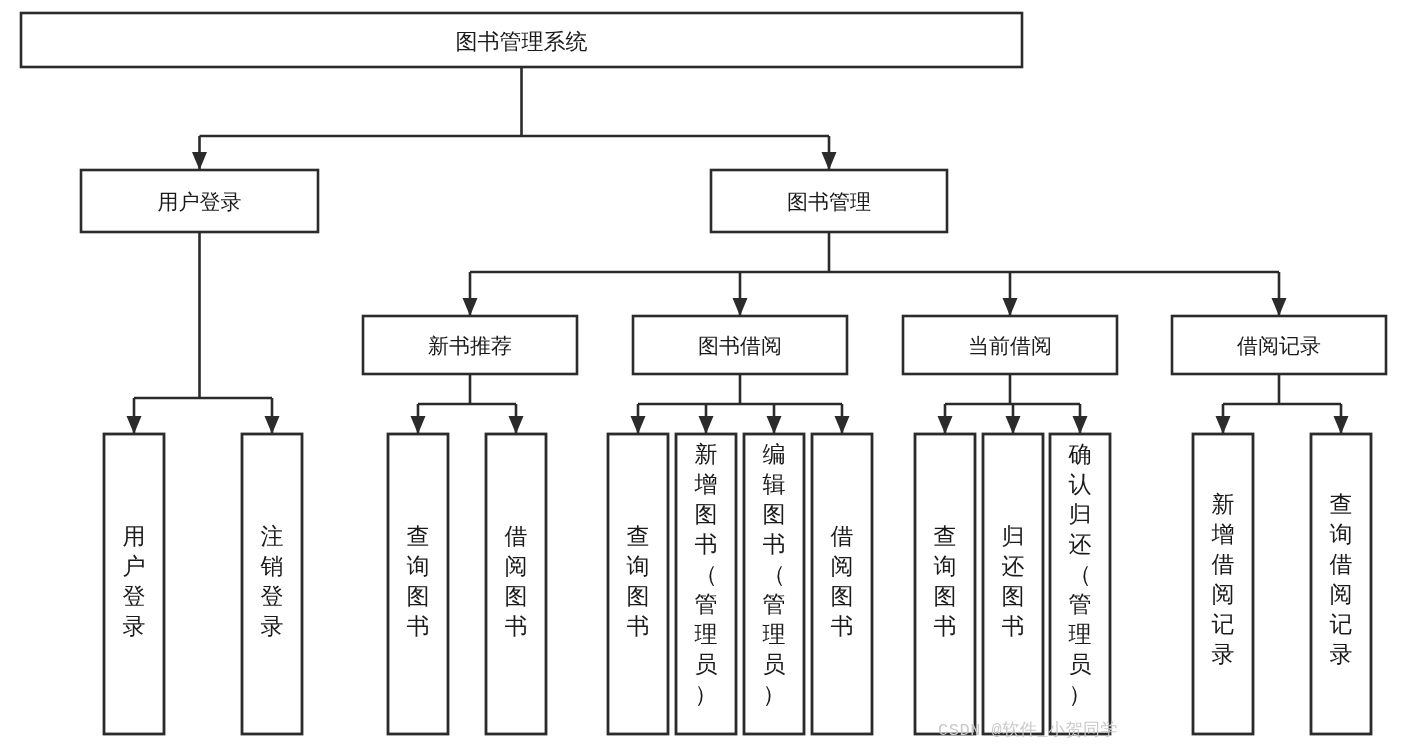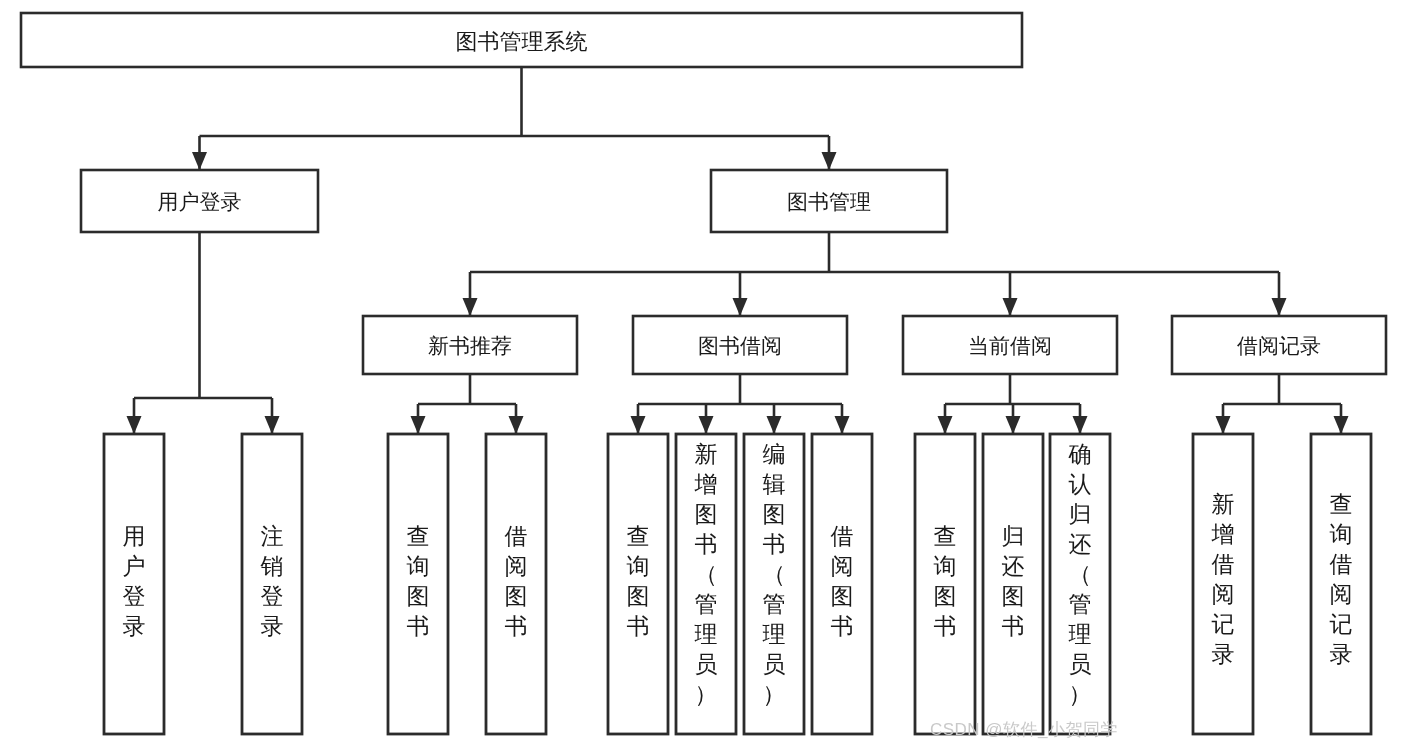--- a/index.html
+++ b/index.html
@@ -58,21 +58,21 @@
   .arrow-head {
     fill: #2b2b2b;
     stroke: none;
   }
   .watermark {
     position: absolute;
     right: 8px;
     bottom: 6px;
     color: #c9c9c9;
     font-size: 17px;
-    font-family: Liberation Sans, sans-serif;
+    font-family: Liberation Mono, monospace;
     letter-spacing: 0.5px;
     white-space: nowrap;
     user-select: none;
   }
 </style>
 </head>
 <body>
 
 <div id="diagram-root">
   <svg id="flow" viewBox="0 0 1405 747" xmlns="http://www.w3.org/2000/svg">

